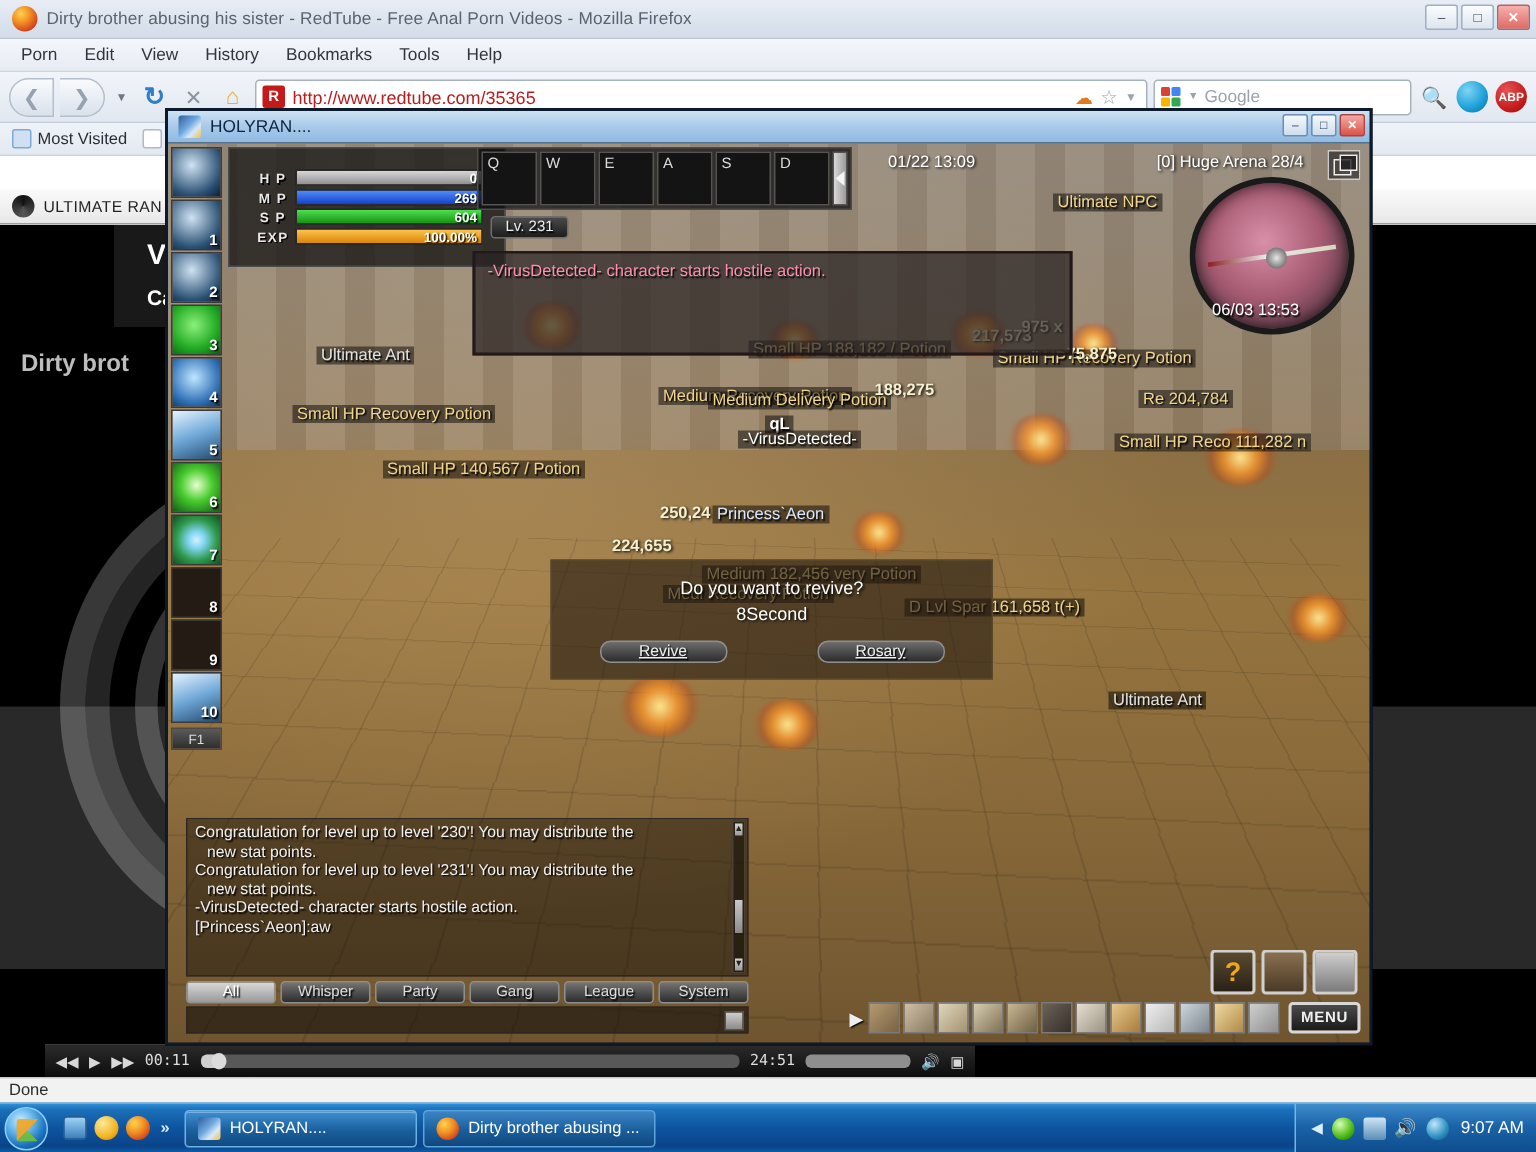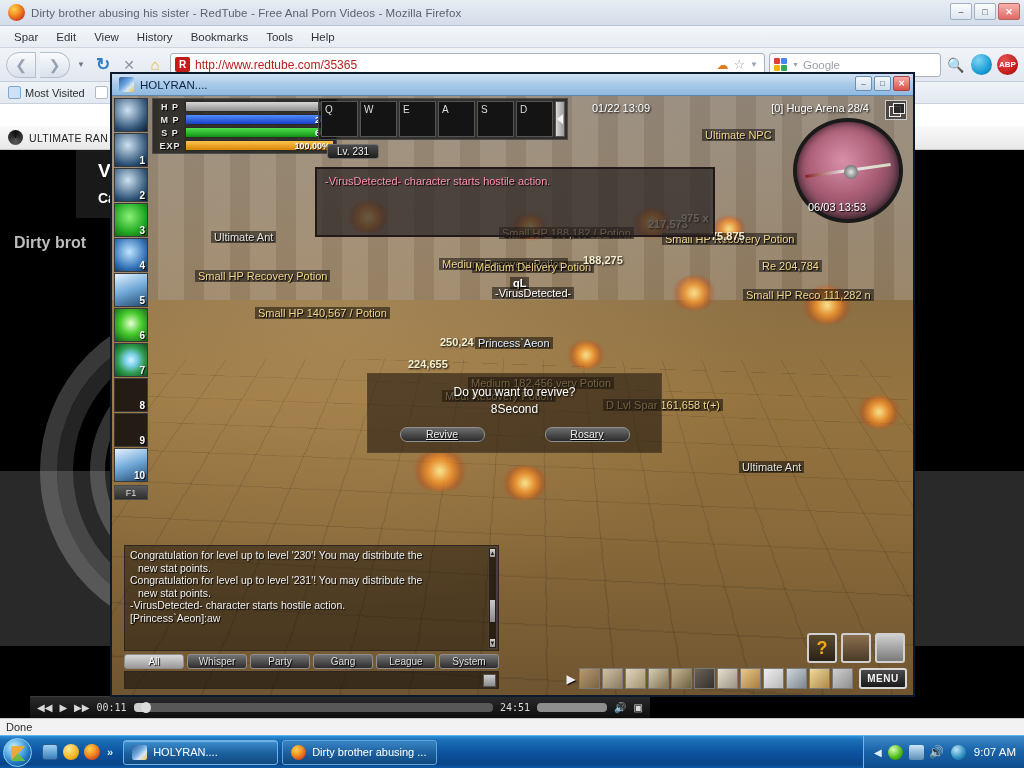--- a/index.html
+++ b/index.html
@@ -245,21 +245,21 @@
   .sk-empty { background:#241b14; }
   .sk-ice { background: linear-gradient(160deg,#e6f3ff,#6fa8d8 50%,#24496e); }
   .f1-slot {
     width:34px;height:15px;margin-top:2px;border:1px solid #4a4a4a;
     background:linear-gradient(180deg,#5a5a5a,#2e2e2e);
     color:#ddd;font-size:9px;display:flex;align-items:center;justify-content:center;
   }
 
   .hud-stats {
     position:absolute; left:40px; top:2px; width:185px; z-index:12;
-    background:rgba(12,12,12,.72); border:1px solid #4c4c4c; padding:2px;
+    background:rgba(12,12,12,.72); border:1px solid #4c4c4c; padding:14px;
   }
   .stat-row { display:flex; align-items:center; height:11px; margin-bottom:2px; }
   .stat-row:last-child{margin-bottom:0;}
   .stat-lbl {
     width:30px; font-size:9px; color:#e8e8e8; font-weight:bold;
     letter-spacing:1px; text-shadow:1px 1px 0 #000; text-align:center;
   }
   .stat-bar {
     flex:1; height:11px; border:1px solid #2a2a2a; background:#1b1b1b;
     position:relative; overflow:hidden;
@@ -527,21 +527,21 @@
       <div class="ff-winbtn">
           <i>□</i>
         </div>
       <div class="ff-winbtn close">
           <i>✕</i>
         </div>
     </div>
   </div>
 
   <div class="ff-menubar">
-    <div class="ff-menu-item">Spar</div>
+    <div class="ff-menu-item">Porn</div>
     <div class="ff-menu-item">Edit</div>
     <div class="ff-menu-item">View</div>
     <div class="ff-menu-item">History</div>
     <div class="ff-menu-item">Bookmarks</div>
     <div class="ff-menu-item">Tools</div>
     <div class="ff-menu-item">Help</div>
   </div>
 
   <div class="ff-navbar">
     <div class="navbtn back">❮</div>

